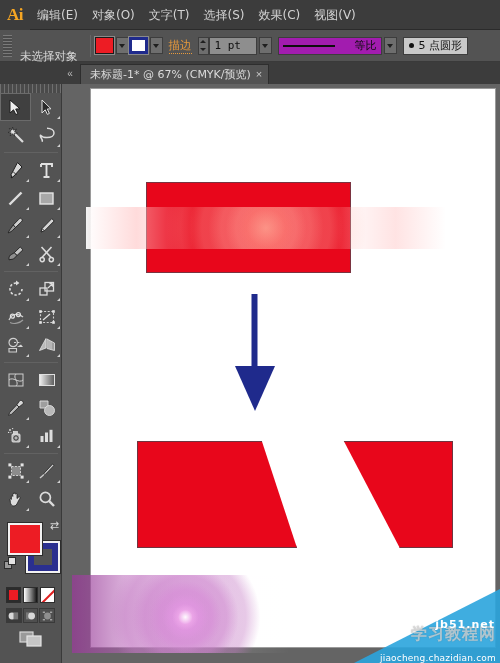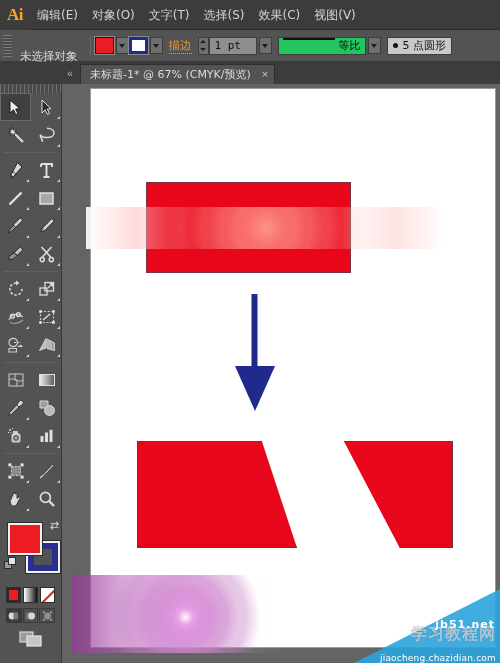--- a/index.html
+++ b/index.html
@@ -84,22 +84,22 @@
   .spinner i { width: 0; height: 0; border-left: 3px solid transparent; border-right: 3px solid transparent; }
   .spinner i.up { border-bottom: 3.5px solid #1f1f1f; }
   .spinner i.dn { border-top: 3.5px solid #1f1f1f; }
   .field {
     height: 18px; background: #8e8e8e; border: 1px solid #3d3d3d;
     color: #101010; font-size: 11px; display: flex; align-items: center;
     padding: 0 5px; font-family: "DejaVu Sans Mono", monospace;
     white-space: nowrap; flex: 0 0 auto;
   }
   .combo {
-    height: 18px; background: #22c55e; border: 1px solid #3d3d3d;
-    display: flex; gap: 4px; padding: 0 4px;
+    height: 18px; background: #a21caf; border: 1px solid #3d3d3d;
+    display: flex; align-items: center; gap: 20px; padding: 0 4px;
     flex: 0 0 auto;
   }
   .combo .linepreview { width: 52px; height: 2px; background: #0d0d0d; }
   .combo .ctext { color: #0d0d0d; font-size: 11px; white-space: nowrap; font-family: "DejaVu Sans", sans-serif; }
   .brushbox {
     height: 18px; background: #c9c9c9; border: 1px solid #3d3d3d;
     display: flex; align-items: center; gap: 5px; padding: 0 5px; flex: 0 0 auto;
   }
   .brushbox .dot { width: 5px; height: 5px; border-radius: 50%; background: #111; }
   .brushbox .btext { color: #111; font-size: 11px; white-space: nowrap; font-family: "DejaVu Sans", sans-serif; }
@@ -109,21 +109,21 @@
     position: absolute; left: 0; top: 62px; width: 500px; height: 22px;
     background: #3c3c3c; display: flex; align-items: flex-end;
   }
   .collapse-btn {
     width: 16px; height: 22px; color: #b9b9b9; font-size: 10px;
     display: flex; align-items: center; justify-content: center;
     margin-left: 62px;
   }
   .doc-tab {
     height: 20px; background: #535353; border: 1px solid #2e2e2e;
-    border-bottom: none; display: flex; align-items: center; gap: 11px;
+    border-bottom: none; display: flex; align-items: center; gap: 5px;
     padding: 0 6px 0 9px; margin-left: 2px;
   }
   .doc-tab .ttext {
     color: #dcdcdc; font-size: 11px; white-space: nowrap;
     font-family: "DejaVu Sans", sans-serif;
   }
   .doc-tab .tclose { color: #c8c8c8; font-size: 11px; line-height: 1; }
 
   
   .toolpanel {

